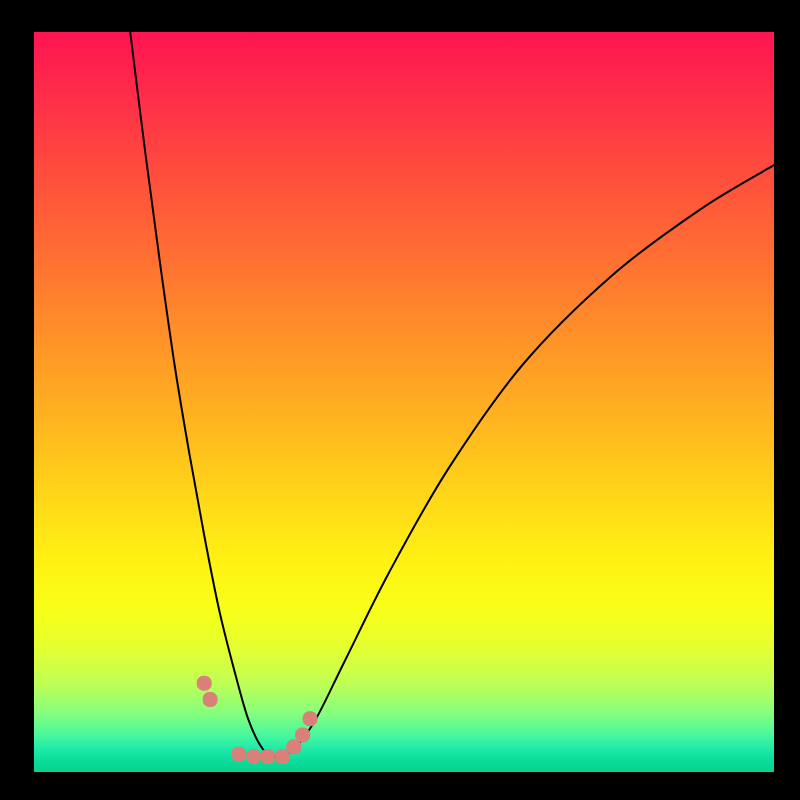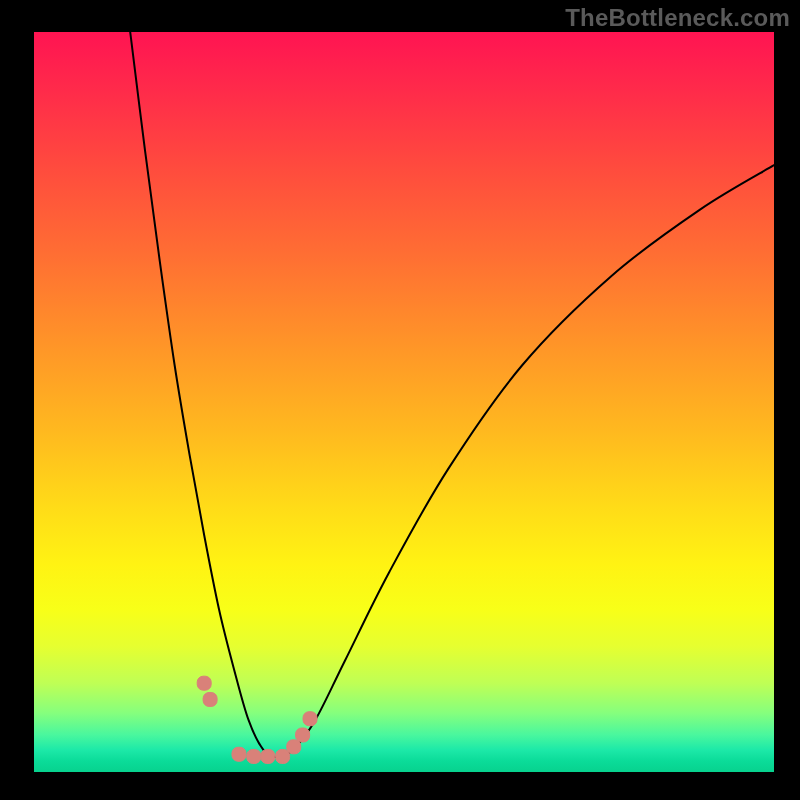--- a/index.html
+++ b/index.html
@@ -76,21 +76,20 @@
   .marker {
     fill: #d98179;
     stroke: #d98179;
   }
 </style>
 </head>
 <body>
 
 <div class="frame">
 
-  <div class="watermark">TheBottleneck.com</div>
 
   <div class="plot-area">
     <div class="gradient"></div>
 
     <svg class="curve-svg" viewBox="0 0 740 740" preserveAspectRatio="none">
       <path id="curve-path" class="curve-path" d="M 96.2 0 C 98.66666666666667 19.73333333333333, 106.06666666666666 80.16666666666663, 111 118.39999999999998 C 115.93333333333334 156.63333333333333, 120.86666666666667 193.63333333333338, 125.80000000000001 229.40000000000003 C 130.73333333333335 265.1666666666667, 135.66666666666666 300.9333333333333, 140.6 332.99999999999994 C 145.53333333333333 365.0666666666666, 150.46666666666667 393.43333333333334, 155.4 421.8 C 160.33333333333334 450.1666666666667, 165.26666666666668 477.29999999999995, 170.20000000000002 503.2 C 175.13333333333335 529.1, 180.06666666666666 555, 185 577.2 C 189.93333333333334 599.4000000000001, 194.86666666666667 617.9, 199.8 636.4 C 204.73333333333335 654.9, 209.66666666666666 674.6333333333334, 214.6 688.2 C 219.53333333333333 701.7666666666667, 224.46666666666667 711.6333333333333, 229.4 717.8 C 234.33333333333334 723.9666666666666, 239.26666666666668 725.2, 244.20000000000002 725.2 C 249.13333333333335 725.2, 252.83333333333334 723.9666666666666, 259 717.8 C 265.1666666666667 711.6333333333333, 272.56666666666666 703, 281.2 688.2 C 289.8333333333333 673.4000000000001, 298.4666666666667 653.6666666666666, 310.8 629 C 323.1333333333333 604.3333333333334, 337.93333333333334 572.2666666666667, 355.2 540.2 C 372.46666666666664 508.1333333333334, 392.20000000000005 471.1333333333334, 414.40000000000003 436.6 C 436.6 402.06666666666666, 461.2666666666667 365.0666666666666, 488.40000000000003 332.99999999999994 C 515.5333333333334 300.9333333333333, 547.6 270.09999999999997, 577.2 244.2 C 606.8000000000001 218.3, 638.8666666666667 196.10000000000002, 666 177.60000000000002 C 693.1333333333333 159.10000000000002, 727.6666666666666 140.60000000000005, 740 133.20000000000005"></path>
       <g id="marker-group">
           <rect x="163.20000000000002" y="644.2" width="14" height="14" rx="6" ry="6" class="marker"></rect>
           <rect x="169.12" y="660.48" width="14" height="14" rx="6" ry="6" class="marker"></rect>
           <rect x="197.98" y="715.24" width="14" height="14" rx="6" ry="6" class="marker"></rect>

